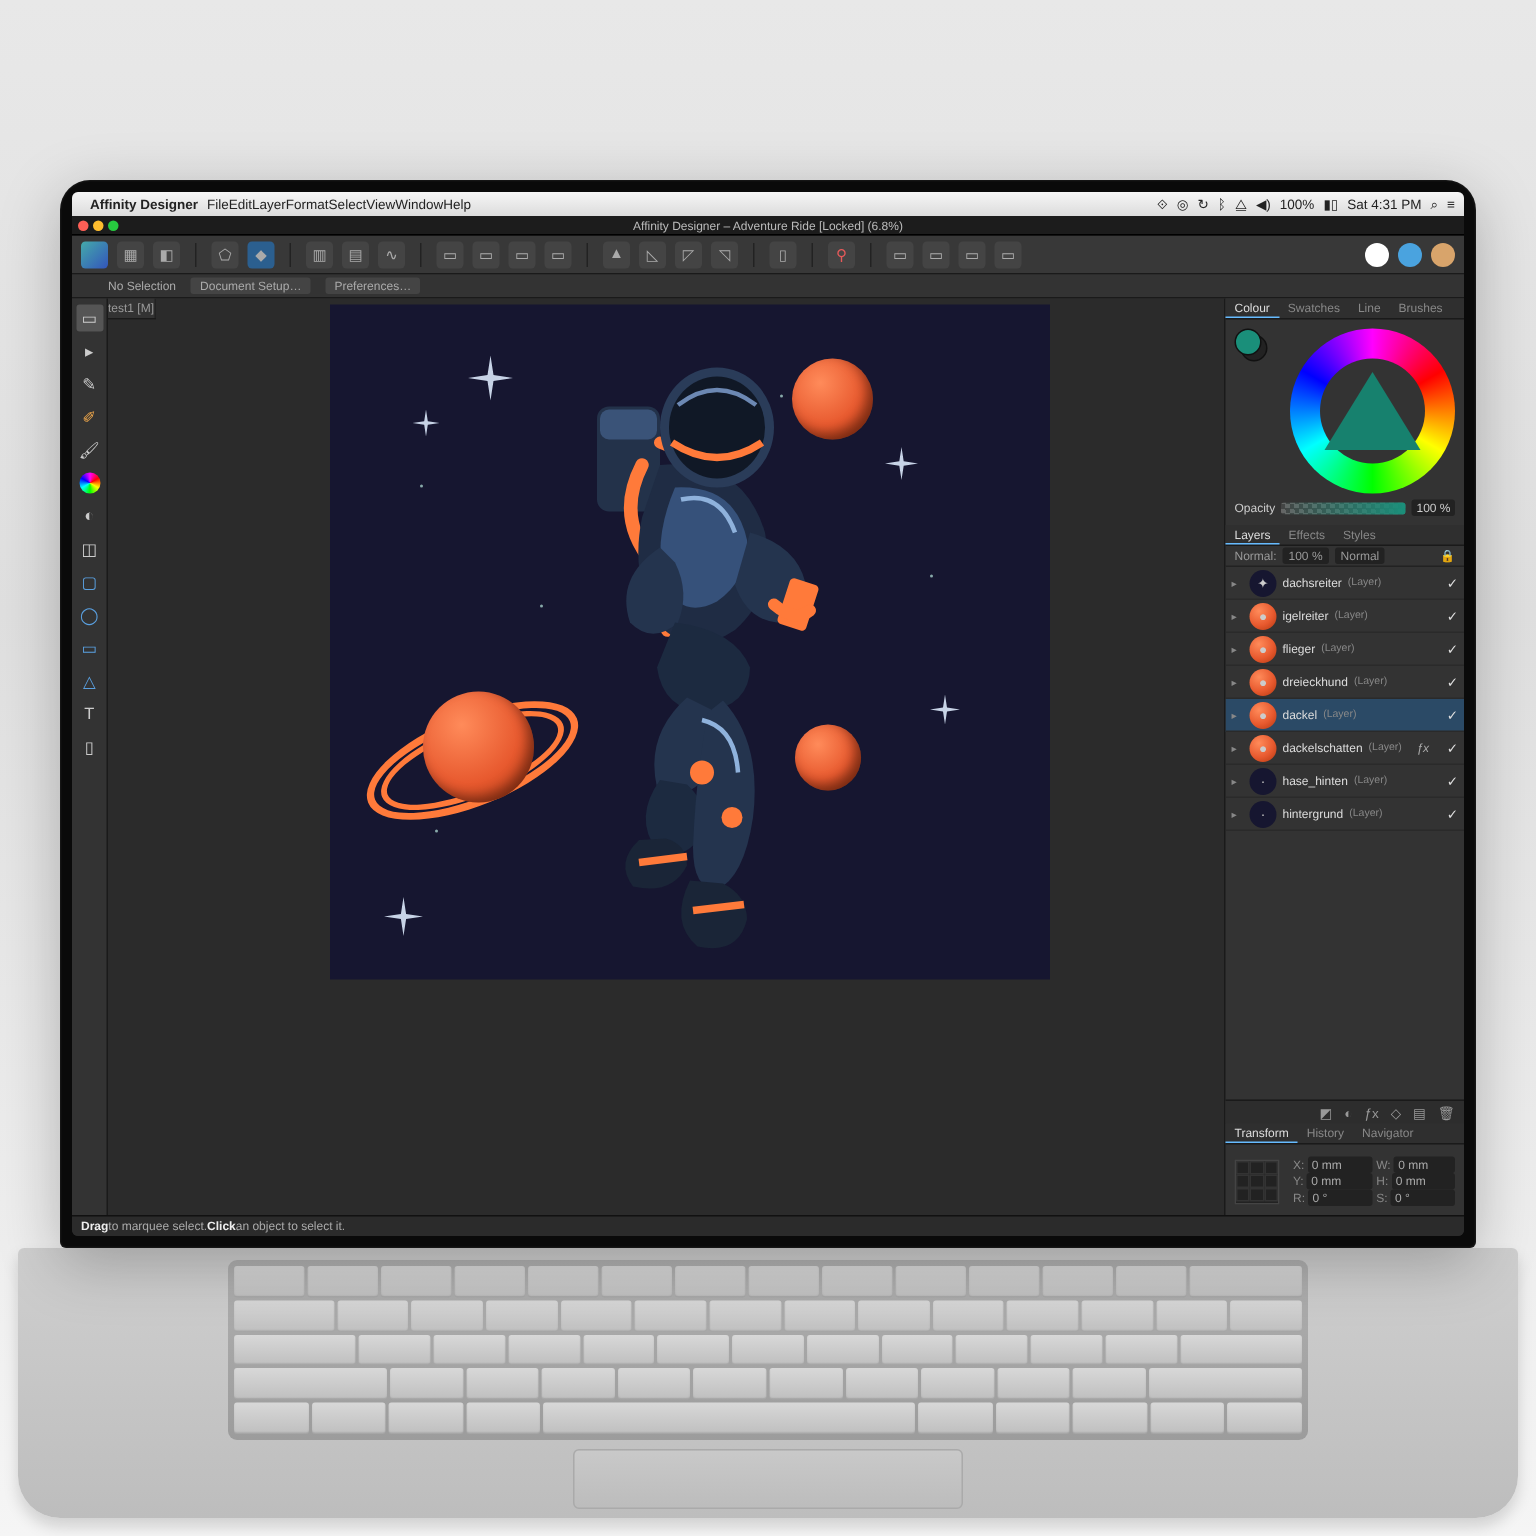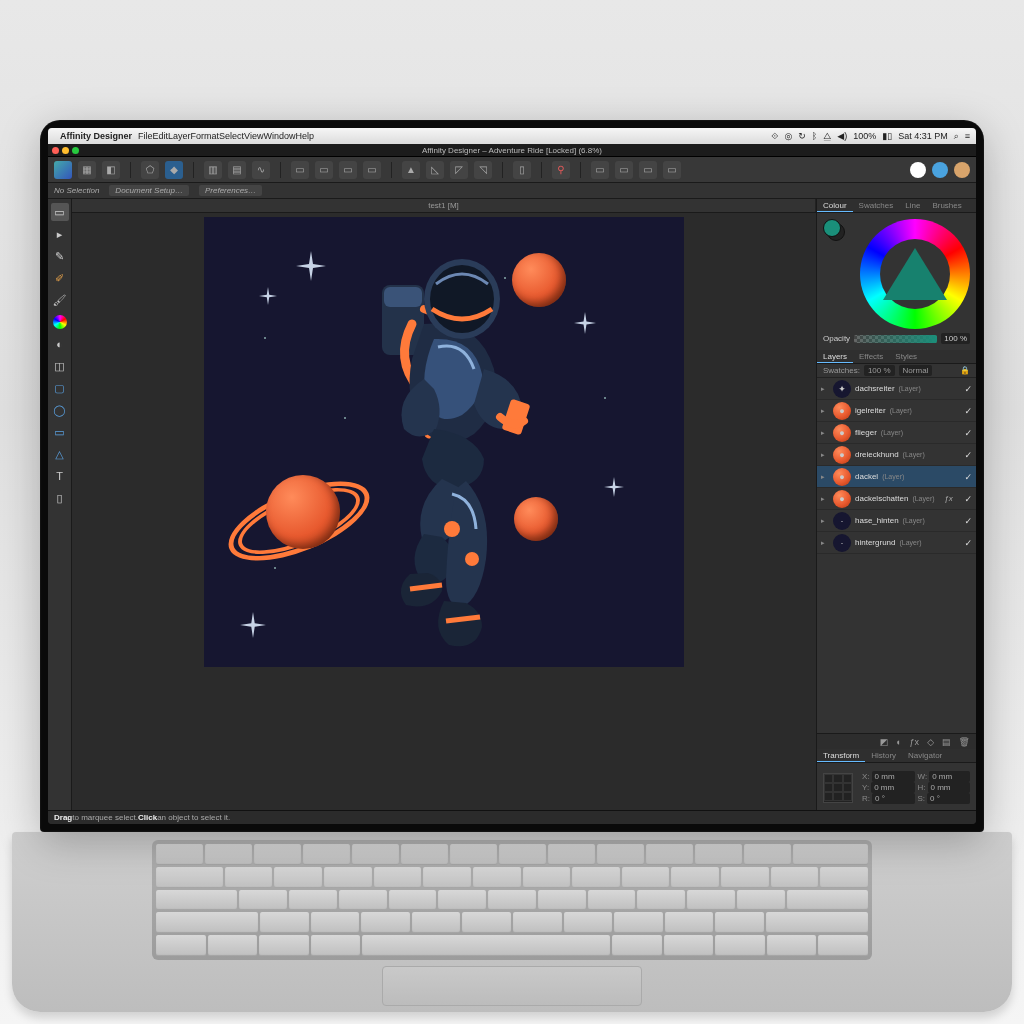--- a/index.html
+++ b/index.html
@@ -33,34 +33,34 @@
 .tb-ico { width: 18px; height: 18px; background: #444; border-radius: 3px; display: flex; align-items: center; justify-content: center; color: #aaa; font-size: 10px; }
 .tb-ico.accent { background: #2b5f8f; }
 .tb-ico.mag { color:#e85a5a; }
 .tb-sep { width: 1px; height: 16px; background: #222; margin: 0 4px; }
 .tb-logo { width: 18px; height: 18px; background: linear-gradient(135deg,#4aa,#35b); border-radius: 3px; }
 .tb-spacer { flex: 1; }
 .tb-right { display:flex; gap:6px; }
 .tb-round{ width:16px;height:16px;border-radius:50%; }
 
 
-.context-bar { height: 16px; background: #333; display: flex; align-items: center; padding: 0 6px; gap: 10px; font-size: 8px; color: #aaa; border-bottom: 1px solid #1a1a1a; font-style: italic; }
+.context-bar { height: 16px; background: #333; display: flex; align-items: center; padding: 0 24px; gap: 10px; font-size: 8px; color: #aaa; border-bottom: 1px solid #1a1a1a; }
 .ctx-btn { background: #444; padding: 1px 6px; border-radius: 2px; }
 
 
 .main-row { flex: 1; display: flex; min-height: 0; }
 
 
 .toolbox { width: 24px; background: #333; display: flex; flex-direction: column; align-items: center; padding-top: 4px; gap: 4px; border-right: 1px solid #1a1a1a; }
 .tool { width: 18px; height: 18px; border-radius: 2px; display: flex; align-items: center; justify-content: center; font-size: 11px; color: #ccc; cursor: pointer; }
 .tool.active { background: #555; }
 .grad-circle { width: 14px; height: 14px; border-radius: 50%; background: conic-gradient(#f0f,#f00,#ff0,#0f0,#0ff,#00f,#f0f); }
 
 
-.canvas-area { flex: 1; background: #2b2b2b; display: flex; flex-direction: column; }
+.canvas-area { flex: 1; background: #2b2b2b; display: flex; flex-direction: row; }
 .tabs { height: 14px; background: #333; display: flex; font-size: 8px; color: #999; border-bottom: 1px solid #1a1a1a; }
 .tab { flex: 1; display: flex; align-items: center; justify-content: center; border-right: 1px solid #222; }
 .tab.active { background: #2b2b2b; color: #ddd; }
 .viewport { flex: 1; display: flex; align-items: flex-start; justify-content: center; padding-top: 4px; }
 .artboard { width: 480px; height: 450px; background: #161630; position: relative; overflow: hidden; }
 
 
 .star4 { position:absolute; color:#c7d3e6; }
 .sdot { position:absolute; width:2px;height:2px;background:#8aa;border-radius:50%; }
 .planet { position:absolute; border-radius:50%; background:radial-gradient(circle at 35% 30%,#ff8b5a,#e85a2f 55%,#b3360f); box-shadow: inset -4px -4px 8px rgba(0,0,0,.4); }
@@ -341,21 +341,21 @@
             </div>
           </div>
 
           <div class="panel-tabs">
             <div class="ptab active">Layers</div>
             <div class="ptab">Effects</div>
             <div class="ptab">Styles</div>
           </div>
           <div class="layers-panel">
             <div class="layer-opts">
-              <span>Swatches:</span>
+              <span>Normal:</span>
               <span class="field">100 %</span>
               <span class="field">Normal</span>
               <span class="lock">🔒</span>
             </div>
             <div class="layer-list" id="layer-list">
                 <div class="layer">
                   <span class="disclose">▸</span>
                   <span class="thumb" style="">✦</span>
                   <span class="lname">dachsreiter</span> 
                   <span class="ltype">(Layer)</span>

